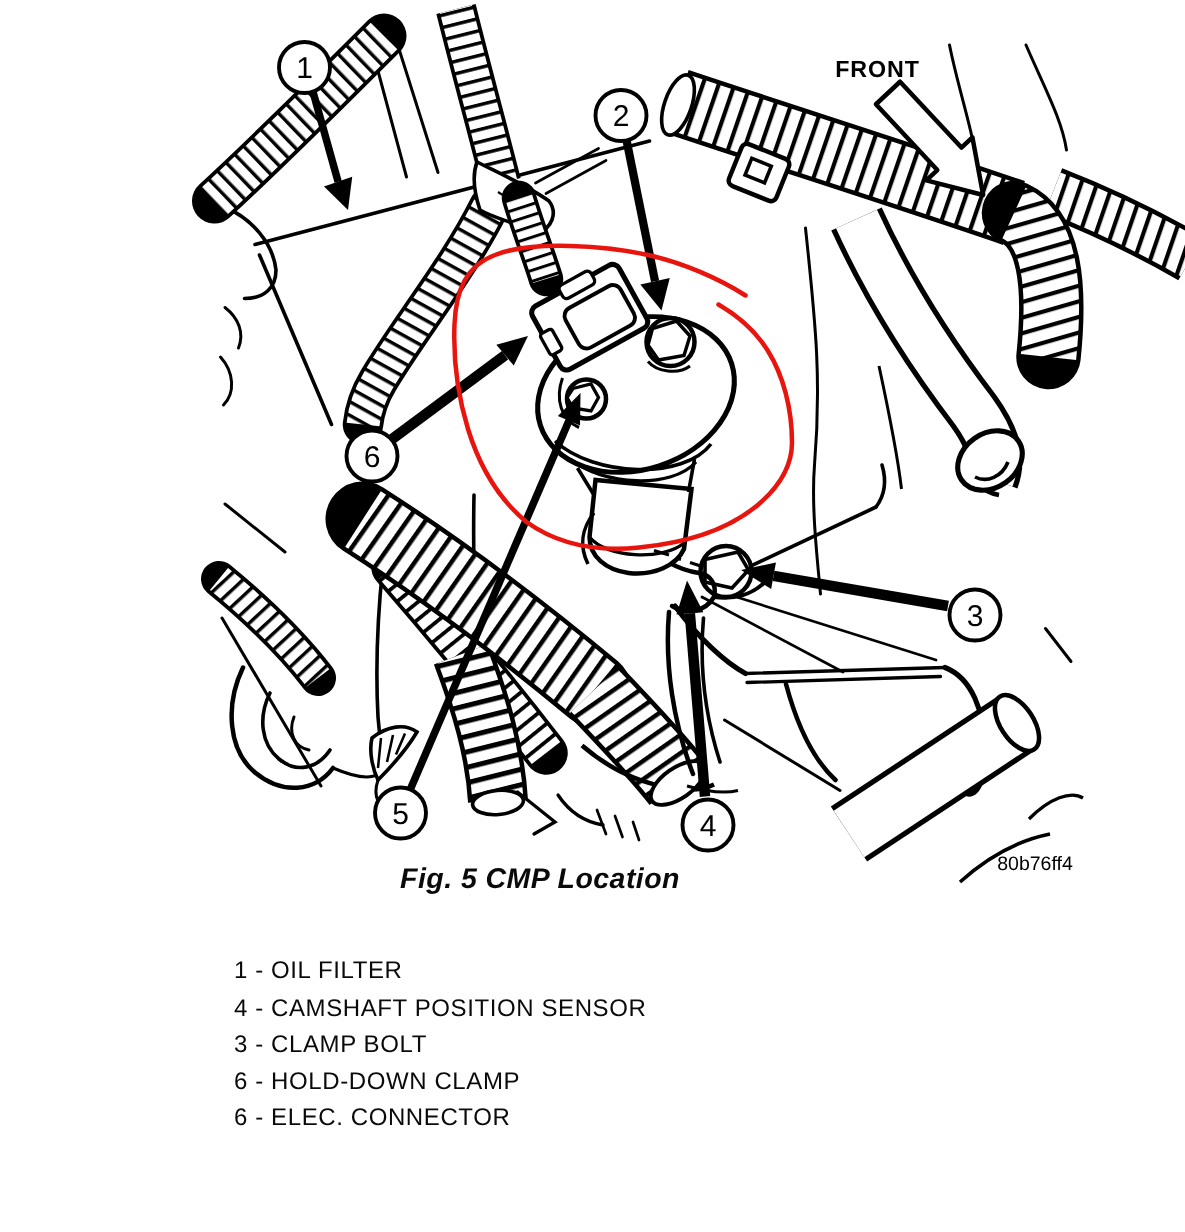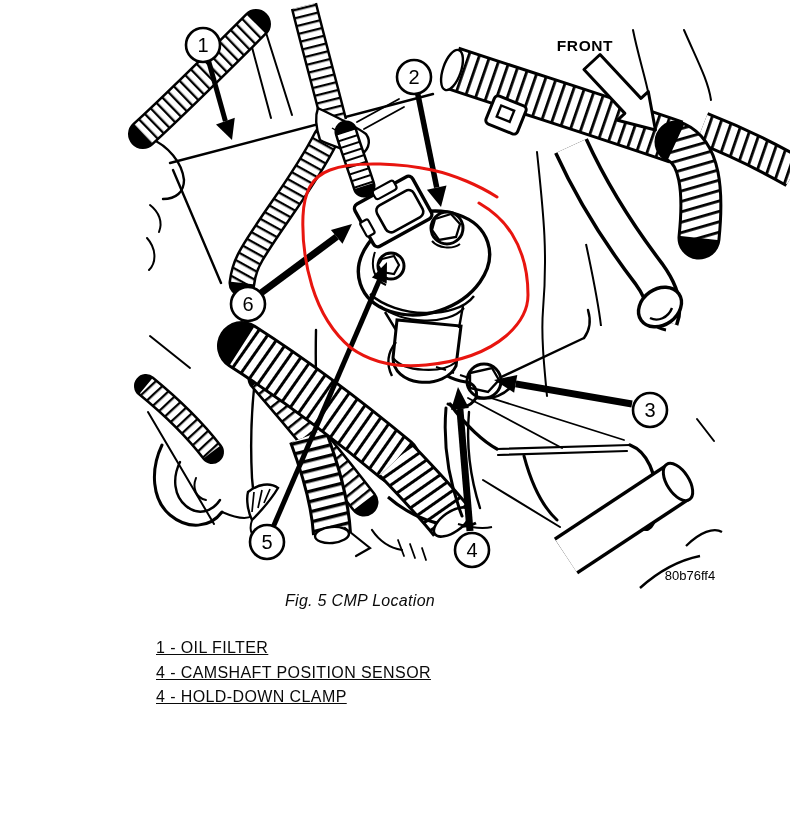--- a/index.html
+++ b/index.html
@@ -1,21 +1,21 @@
 <!DOCTYPE html>
 <html><head>
 <meta charset="utf-8">
 <style>
   html,body{margin:0;padding:0;background:#ffffff;}
   body{width:790px;height:821px;position:relative;font-family:"Liberation Sans",sans-serif;color:#0d0d0d;overflow:hidden;}
   .stage{position:absolute;left:0;top:0;width:790px;height:592px;}
-  .caption{position:absolute;left:140px;top:592px;width:440px;text-align:center;
-           font-size:16px;font-weight:normal;font-style:italic;letter-spacing:.3px;color:#0a0a0a;}
+  .caption{position:absolute;left:140px;top:576px;width:440px;text-align:center;
+           font-size:19px;font-weight:bold;font-style:italic;letter-spacing:.3px;color:#0a0a0a;}
   .legend{position:absolute;left:156px;top:636px;font-size:16px;letter-spacing:.4px;color:#0a0a0a;}
-  .legend .legend-item{height:24.6px;line-height:24.6px;white-space:nowrap;text-decoration:underline;}
+  .legend .legend-item{height:24.6px;line-height:24.6px;white-space:nowrap;}
   svg text{font-family:"Liberation Sans",sans-serif;}
   .co-num{font-size:20px;font-weight:400;fill:#000;}
   .front-label{font-size:15.5px;font-weight:bold;letter-spacing:.6px;fill:#000;}
   .img-code{font-size:13px;fill:#000;}
 </style>
 </head>
 <body>
 
 <div class="stage">
 <svg width="790" height="592" viewBox="0 0 790 592" xmlns="http://www.w3.org/2000/svg">
@@ -304,14 +304,16 @@
            C457,362 486,353 506,336 C521,323 528,309 528,295
            C528,272 522,250 512,234 C504,221 491,210 479,203" fill="none" stroke="#e8150f" stroke-width="3" stroke-linecap="round"></path>
 </svg>
 </div>
 
 <div class="caption">Fig. 5 CMP Location</div>
 
 <div class="legend">
   <div class="legend-item">1 - OIL FILTER</div>
   <div class="legend-item">4 - CAMSHAFT POSITION SENSOR</div>
-  <div class="legend-item">4 - HOLD-DOWN CLAMP</div>
+  <div class="legend-item">3 - CLAMP BOLT</div>
+  <div class="legend-item">6 - HOLD-DOWN CLAMP</div>
+  <div class="legend-item">6 - ELEC. CONNECTOR</div>
 </div>
 
 </body></html>

